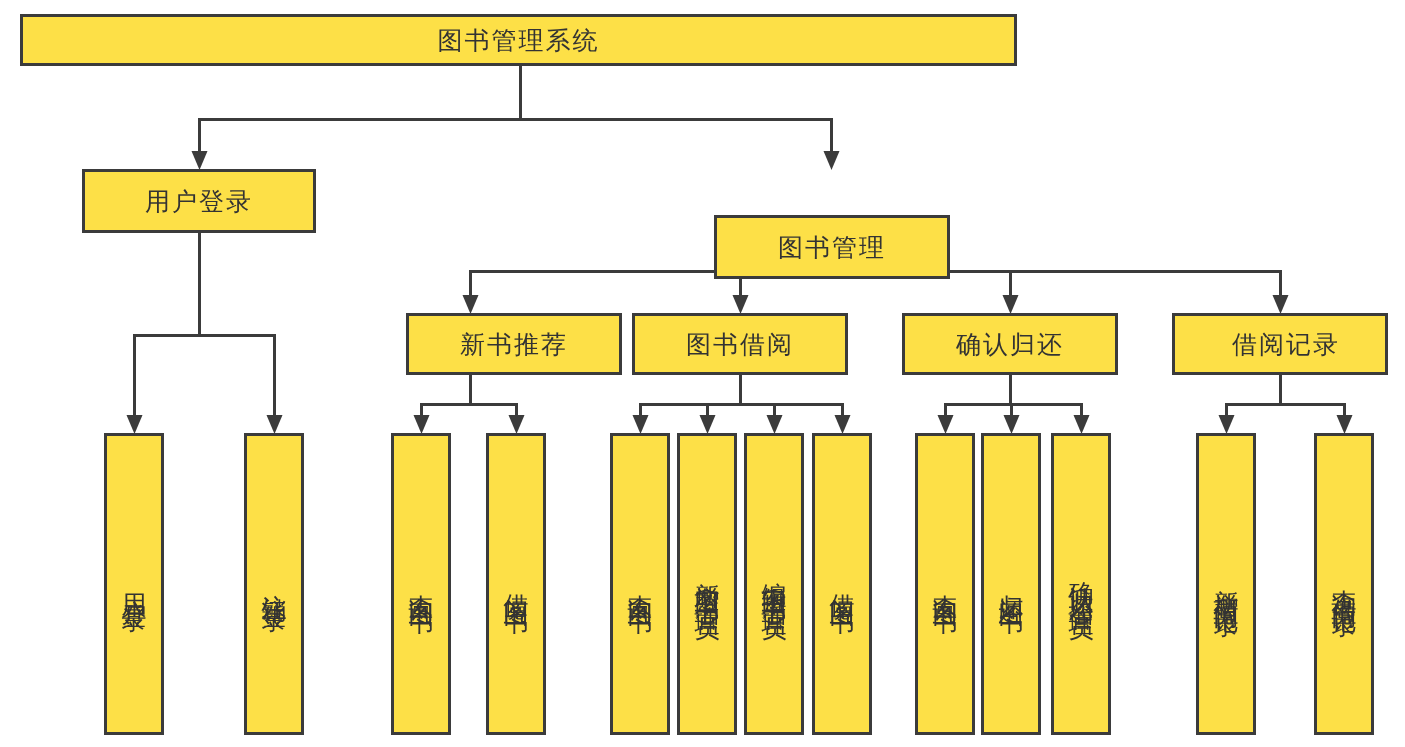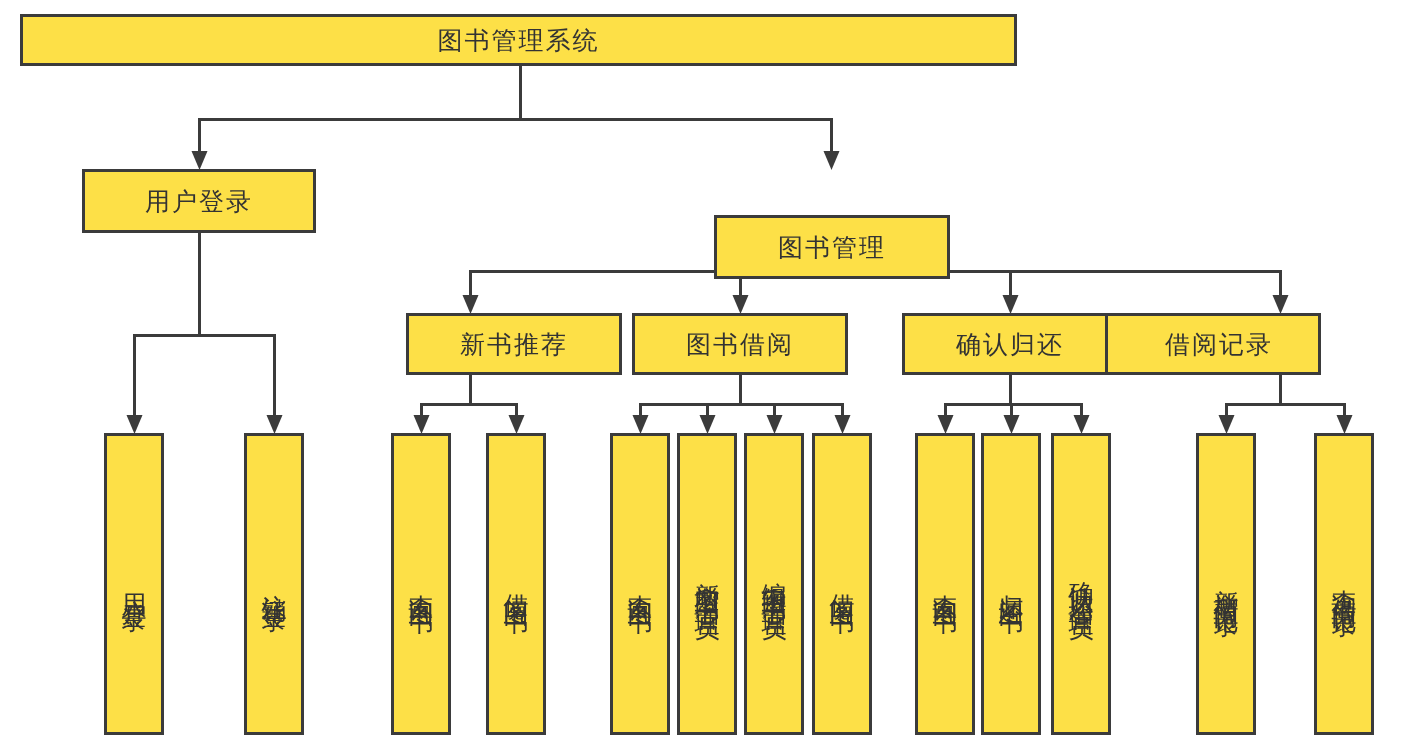--- a/index.html
+++ b/index.html
@@ -41,21 +41,21 @@
     left: 20px; top: 14px;
     width: 997px; height: 52px;
   }
   .node-l2 { top: 169px; height: 64px; }
   .node-l2.p0 { left: 82px;  width: 234px; }
   .node-l2.p1 { left: 714px; width: 236px; margin-top: 46px; }
   .node-l3 { top: 313px; height: 62px; width: 216px; }
   .node-l3.p0 { left: 362px; margin-left: 44px; }
   .node-l3.p1 { left: 632px; }
   .node-l3.p2 { left: 902px; }
-  .node-l3.p3 { left: 1105px; padding-left: 12px; }
+  .node-l3.p3 { left: 1172px; padding-left: 12px; }
   .leaf {
     top: 433px;
     width: 60px;
     height: 302px;
     writing-mode: vertical-rl;
     text-orientation: mixed;
     letter-spacing: 5px;
     font-size: 25px;
     line-height: 1;
     padding: 4px 0;

